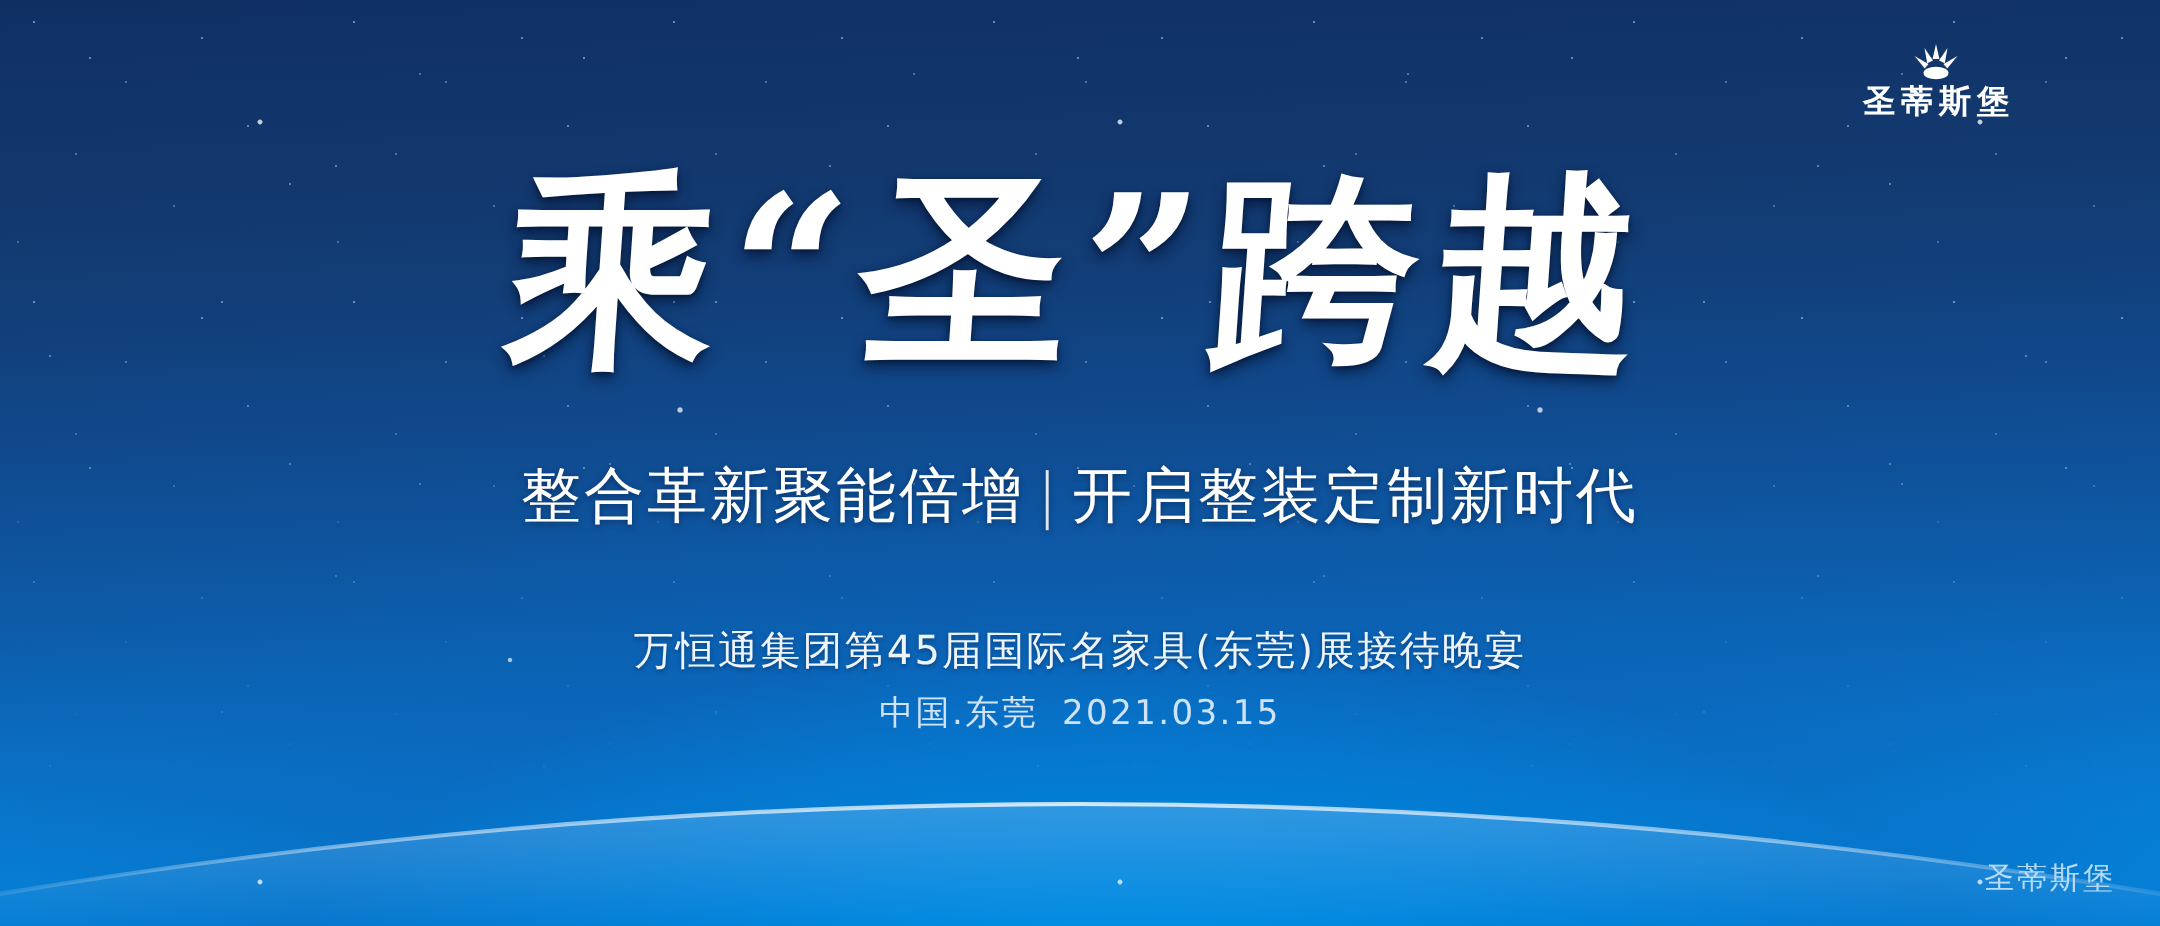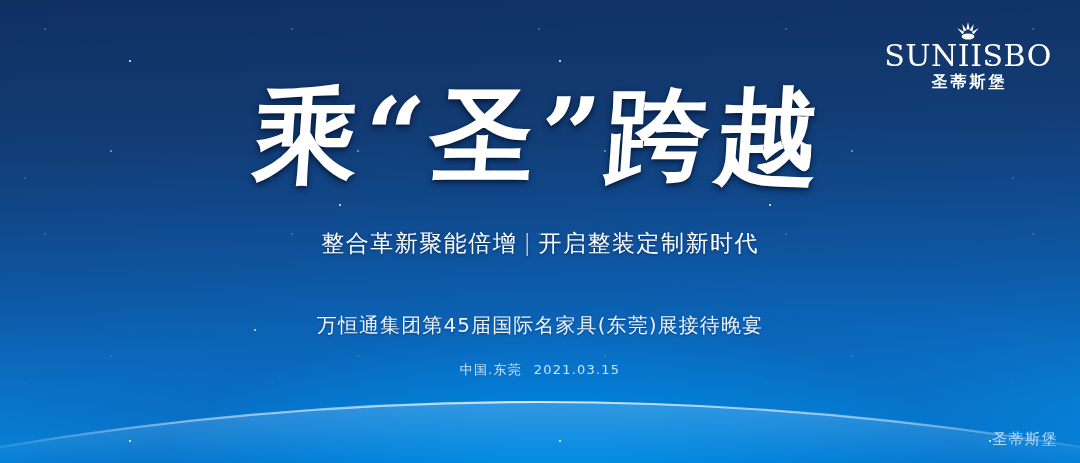--- a/index.html
+++ b/index.html
@@ -141,21 +141,21 @@
   }
 
   
   .subtitle {
     position: absolute;
     left: 0;
     right: 0;
     top: 228px;
     text-align: center;
     color: #ffffff;
-    font-size: 23px;
+    font-size: 30px;
     font-weight: 400;
     letter-spacing: 1.5px;
     white-space: nowrap;
     text-shadow: 0 1px 3px rgba(4,20,52,0.5);
   }
   .subtitle .sep {
     display: inline-block;
     margin: 0 6px;
     font-weight: 300;
     color: #dde9f8;
@@ -173,24 +173,24 @@
     letter-spacing: 1.1px;
     white-space: nowrap;
     text-shadow: 0 1px 2px rgba(4,20,52,0.4);
   }
 
   
   .date-line {
     position: absolute;
     left: 0;
     right: 0;
-    top: 361px;
+    top: 345px;
     text-align: center;
     color: #cfe2f6;
-    font-size: 13px;
+    font-size: 17px;
     letter-spacing: 1.2px;
     white-space: nowrap;
   }
   .date-line .dl-sp { display: inline-block; width: 12px; }
 
   
   .watermark {
     position: absolute;
     right: 22px;
     bottom: 14px;
@@ -232,21 +232,20 @@
     <svg class="logo-mark" viewBox="0 0 60 40">
       <g fill="#ffffff">
         <ellipse cx="30" cy="33" rx="12.5" ry="6.2"></ellipse>
         <path d="M30 4 L33.4 19 L26.6 19 Z"></path>
         <path d="M18.5 8 L27 20.5 L21.2 23.2 Z"></path>
         <path d="M41.5 8 L33 20.5 L38.8 23.2 Z"></path>
         <path d="M8.5 16 L22.5 24 L18.8 28.6 Z"></path>
         <path d="M51.5 16 L37.5 24 L41.2 28.6 Z"></path>
       </g>
     </svg>
-    <span class="logo-word">SUNIISBO</span>
     <span class="logo-cn">圣蒂斯堡</span>
   </div>
 
   <div class="headline">乘“圣”跨越</div>
 
   <div class="subtitle">
     <span>整合革新聚能倍增</span><span class="sep">|</span><span>开启整装定制新时代</span>
   </div>
 
   <div class="event-line">万恒通集团第45届国际名家具(东莞)展接待晚宴</div>

